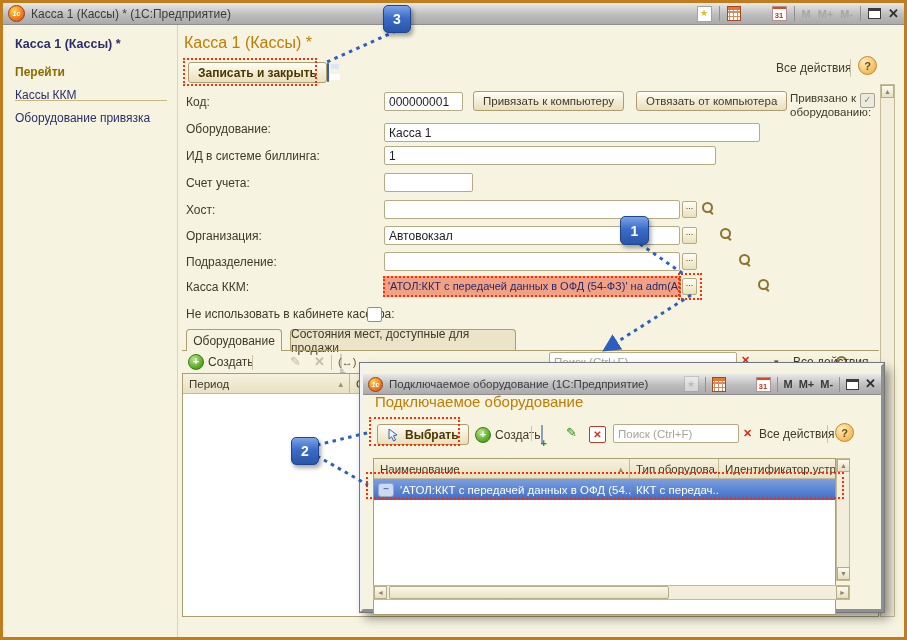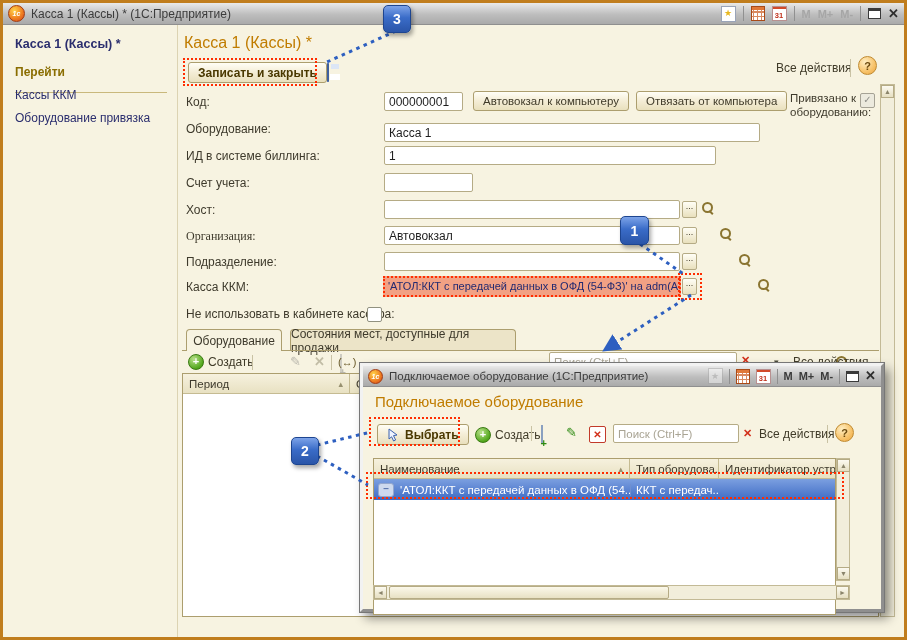--- a/index.html
+++ b/index.html
@@ -24,21 +24,21 @@
          background:radial-gradient(circle at 35% 30%,#ffd24a,#f08222 55%,#d2441a);
          border:1px solid #a23a10;color:#fff;font-size:7px;font-weight:bold;font-style:italic;
          display:flex;align-items:center;justify-content:center;}
   .ic-star{width:13px;height:14px;background:#fff;border:1px solid #9aa4b8;font-size:9px;color:#e8b820;
            display:flex;align-items:center;justify-content:center;line-height:9px;}
   .ic-calc{width:12px;height:13px;background:#fff;border:1px solid #a84a18;box-shadow:inset 0 3px 0 #e07838;
            background-image:repeating-linear-gradient(90deg,#d98a60 0 1px,transparent 1px 4px),
                             repeating-linear-gradient(#d98a60 0 1px,transparent 1px 4px);
            background-position:1px 5px;}
   .ic-cal{width:13px;height:13px;background:#fff;border:1px solid #b89090;box-shadow:inset 0 2px 0 #d24a2a;
-          color:#c2301a;font-size:7.5px;font-weight:bold;display:flex;align-items:flex-end;justify-content:center;line-height:9px;}
+          color:#c2301a;font-size:7.5px;font-weight:bold;display:flex;align-items:flex-end;justify-content:center;line-height:9px;margin-left:24px;}
   .ic-help{width:17px;height:17px;border-radius:50%;border:1px solid #c08a30;color:#6b4a10;font-weight:bold;font-size:11px;
            background:radial-gradient(circle at 35% 30%,#ffeec2,#f7c269 60%,#eda43e);
            display:flex;align-items:center;justify-content:center;}
   .ic-plus{width:14px;height:14px;border-radius:50%;border:1px solid #3a7a12;color:#fff;font-weight:bold;font-size:11px;
            line-height:12px;text-align:center;flex:none;
            background:radial-gradient(circle at 35% 30%,#b8e08a,#53a81e 70%,#3d8a10);}
   .ic-copyadd{position:relative;width:11px;height:13px;background:#fff;border:1px solid #8aa0c0;}
   .ic-copyadd::after{content:"+";position:absolute;right:-5px;bottom:-6px;color:#2e8a12;font-weight:bold;font-size:11px;}
   .ic-pencil{font-size:13px;line-height:13px;color:#2e8a12;}
   .ic-xbox{width:15px;height:15px;border:1px solid #c23a2a;background:#fff;color:#d2301a;font-weight:bold;font-size:10px;
@@ -126,60 +126,60 @@
       <span class="m-ico m-gray">М-</span>
       <span class="vsep-s"></span>
       <span class="ic-max"></span>
       <span class="ic-close">✕</span>
     </span>
   </div>
 
   
   <div class="abs" style="left:3px;top:25px;width:174px;bottom:3px;">
     <div class="abs" style="left:12px;top:12px;font-weight:bold;font-size:12.5px;color:#2b2e6e;">Касса 1 (Кассы) *</div>
-    <div class="abs" style="left:12px;top:40px;width:152px;font-weight:bold;font-size:12px;color:#8a6d00;border-bottom:1px solid #c9b87c;padding-bottom:13px;">Перейти</div>
+    <div class="abs" style="left:12px;top:40px;width:152px;font-weight:bold;font-size:12px;color:#8a6d00;border-bottom:1px solid #c9b87c;padding-bottom:21px;">Перейти</div>
     <div class="abs link" style="left:12px;top:63px;">Кассы ККМ</div>
     <div class="abs link" style="left:12px;top:86px;">Оборудование привязка</div>
   </div>
   <div class="abs" style="left:177px;top:25px;bottom:3px;width:1px;background:#dcd3b2;"></div>
 
   
   <div class="abs" style="left:184px;top:34px;font-size:16px;color:#c07c00;">Касса 1 (Кассы) *</div>
   <button class="btn btn-bold abs" style="left:188px;top:62px;">Записать и закрыть</button>
   <span class="floppy abs" style="left:327px;top:64px;"></span>
   <span class="aa abs" style="left:776px;top:61px;">
     <span>Все действия</span>
     <span class="drop">▾</span>
   </span>
   <span class="vsep-s abs" style="left:850px;top:59px;height:18px;background:#c9c2a4;"></span>
   <span class="ic-help abs" style="left:858px;top:56px;">?</span>
 
   
   <div class="abs lbl" style="left:186px;top:95px;">Код:</div>
   <input class="inp abs" style="left: 384px; top: 92px; width: 79px;" value="000000001">
-  <button class="btn abs" style="left:473px;top:91px;height:20px;font-size:11.5px;">Автовокзал к компьютеру</button>
+  <button class="btn abs" style="left:473px;top:91px;height:20px;font-size:11.5px;">Привязать к компьютеру</button>
   <button class="btn abs" style="left:636px;top:91px;height:20px;font-size:11.5px;">Отвязать от компьютера</button>
   <div class="abs" style="left:790px;top:91px;width:70px;font-size:11.5px;color:#3e3a2c;line-height:14px;">Привязано к оборудованию:</div>
   <span class="cb cb-dis abs" style="left:860px;top:93px;">✓</span>
 
   <div class="abs lbl" style="left:186px;top:122px;">Оборудование:</div>
   <input class="inp abs" style="left: 384px; top: 123px; width: 376px;" value="Касса 1">
 
   <div class="abs lbl" style="left:186px;top:149px;">ИД в системе биллинга:</div>
   <input class="inp abs" style="left: 384px; top: 146px; width: 332px;" value="1">
 
   <div class="abs lbl" style="left:186px;top:176px;">Счет учета:</div>
   <input class="inp abs" style="left: 384px; top: 173px; width: 89px;" value="">
 
   <div class="abs lbl" style="left:186px;top:203px;">Хост:</div>
   <input class="inp abs" style="left: 384px; top: 200px; width: 296px;" value="">
   <span class="dots-btn abs" style="left:682px;top:201px;">...</span>
   <span class="mag abs" style="left:699px;top:201px;"></span>
 
-  <div class="abs lbl" style="left:186px;top:229px;font-family:Liberation Serif, serif;">Организация:</div>
+  <div class="abs lbl" style="left:186px;top:229px;">Организация:</div>
   <input class="inp abs" style="left: 384px; top: 226px; width: 296px;" value="Автовокзал">
   <span class="dots-btn abs" style="left:682px;top:227px;">...</span>
   <span class="mag abs" style="left:699px;top:227px;"></span>
 
   <div class="abs lbl" style="left:186px;top:255px;">Подразделение:</div>
   <input class="inp abs" style="left: 384px; top: 252px; width: 296px;" value="">
   <span class="dots-btn abs" style="left:682px;top:253px;">...</span>
   <span class="mag abs" style="left:699px;top:253px;"></span>
 
   <div class="abs lbl" style="left:186px;top:280px;">Касса ККМ:</div>
@@ -227,21 +227,21 @@
       </span>
     </div>
   </div>
 
   
   <div class="sb-track" style="left:880px;top:84px;width:15px;height:533px;"></div>
   <span class="sb-btn" style="left:881px;top:85px;">▲</span>
 
   
   <div class="dialog">
-    <div class="titlebar" style="left:0;top:0;width:518px;height:21px;box-sizing:border-box;">
+    <div class="titlebar" style="left:0;top:8px;width:518px;height:21px;box-sizing:border-box;">
       <span class="ic-1c" style="width:13px;height:13px;">1с</span>
       <span class="tb-title" style="font-size:11.5px;">Подключаемое оборудование  (1С:Предприятие)</span>
       <span class="tb-right" style="gap:6px;">
         <span class="ic-star disabled-ic">★</span>
         <span class="vsep-s"></span>
         <span class="ic-calc"></span>
         <span class="ic-cal">31</span>
         <span class="vsep-s"></span>
         <span class="m-ico m-dark">М</span>
         <span class="m-ico m-dark">М+</span>

